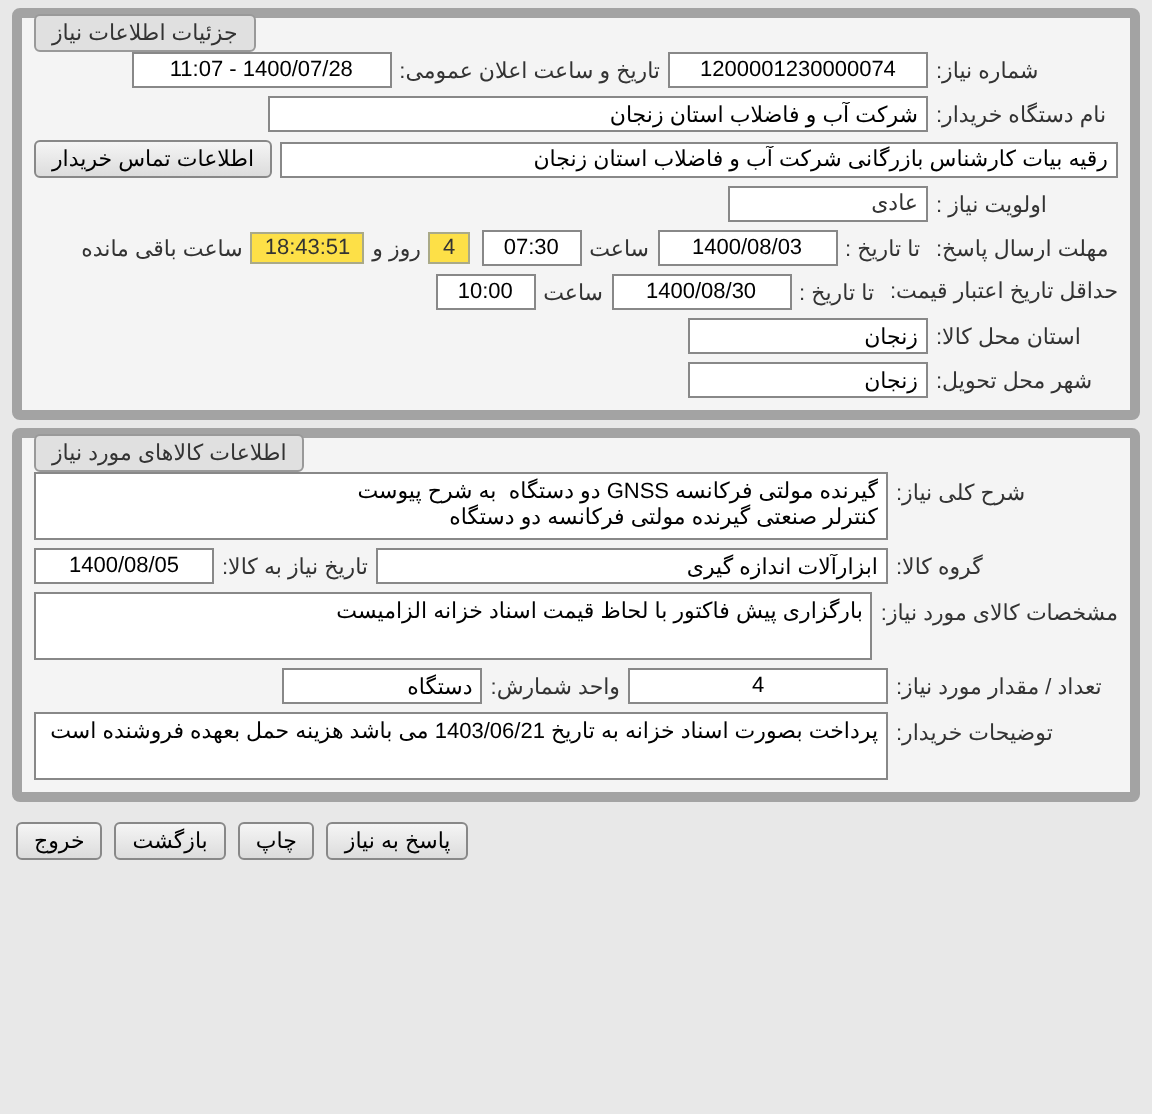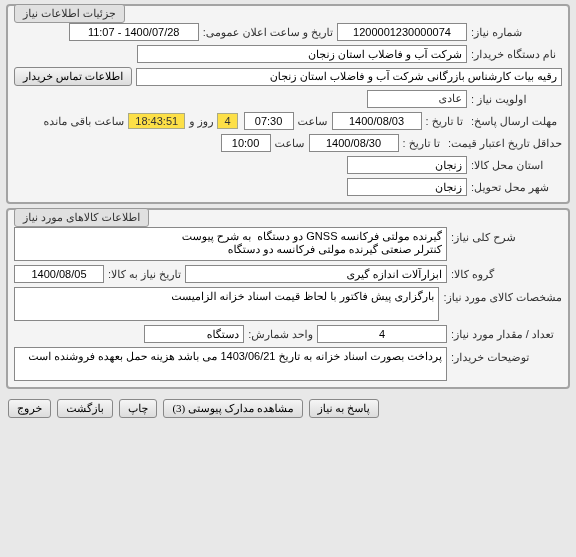--- a/index.html
+++ b/index.html
@@ -6,21 +6,21 @@
 body {
   font-family: Tahoma, Arial, sans-serif;
   font-size: 11px;
   background:#e8e8e8;
   color:#333;
   width:576px;
   height:557px;
   overflow:hidden;
 }
 .panel {
-  border:2px solid #a3a3a3;
+  border:5px solid #a3a3a3;
   border-radius:4px;
   margin:4px 6px;
   background:#f4f4f4;
   padding:0 6px 6px 6px;
   position:relative;
 }
 .panel-title {
   background:#e0e0e0;
   border:1px solid #999;
   border-radius:3px;
@@ -58,21 +58,21 @@
   text-align:right;
   direction:rtl;
 }
 .txtval { flex:1; }
 .btn-gray {
   background:linear-gradient(#f5f5f5,#dcdcdc);
   border:1px solid #888;
   border-radius:3px;
   font-size:11px;
   padding:2px 8px;
-  font-family:Liberation Serif, serif;
+  font-family:Liberation Sans, sans-serif;
   cursor:pointer;
   white-space:nowrap;
 }
 .yellow {
   background:#fde047;
   border:1px solid #aa8;
   padding:1px 6px;
   font-size:11px;
 }
 .footer {
@@ -183,17 +183,16 @@
 
   <div class="row" style="align-items:flex-start">
     <span class="label" style="min-width:115px;padding-top:4px">توضیحات خریدار:</span>
     <textarea class="txt" style="flex: 1 1 0%; height: 34px;" readonly="">پرداخت بصورت اسناد خزانه به تاریخ 1403/06/21 می باشد هزینه حمل بعهده فروشنده است</textarea>
   </div>
 </div>
 
 <div class="footer">
   <div class="spacer"></div>
   <button class="btn-gray">پاسخ به نیاز</button>
-  <button class="btn-gray">مشاهده مدارک پیوستی (3)</button>
   <button class="btn-gray">چاپ</button>
   <button class="btn-gray">بازگشت</button>
   <button class="btn-gray">خروج</button>
 </div>
 
 </body></html>

